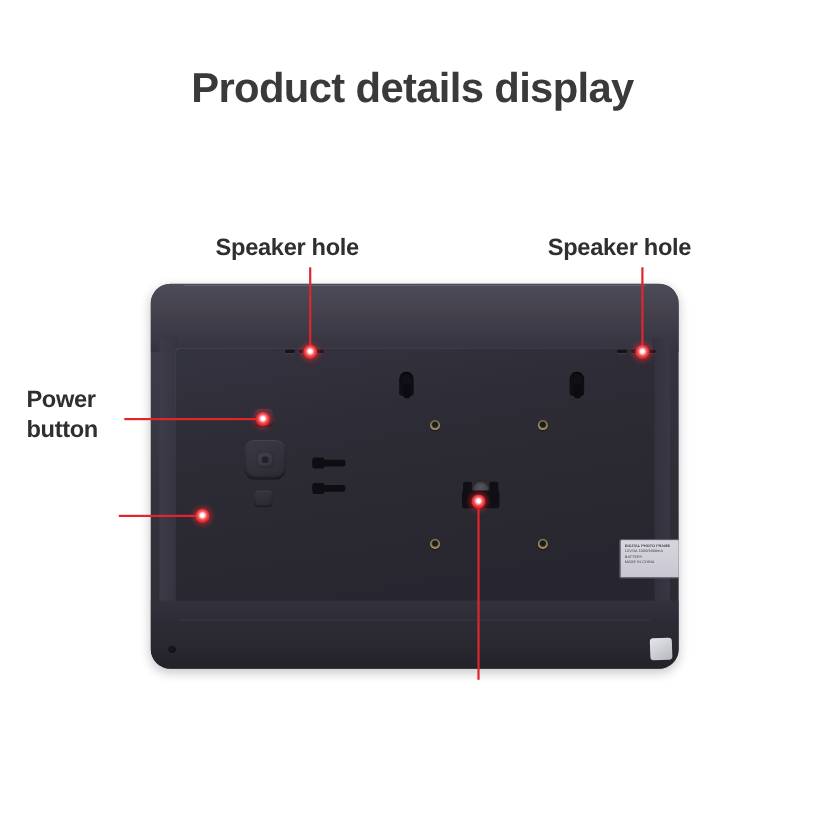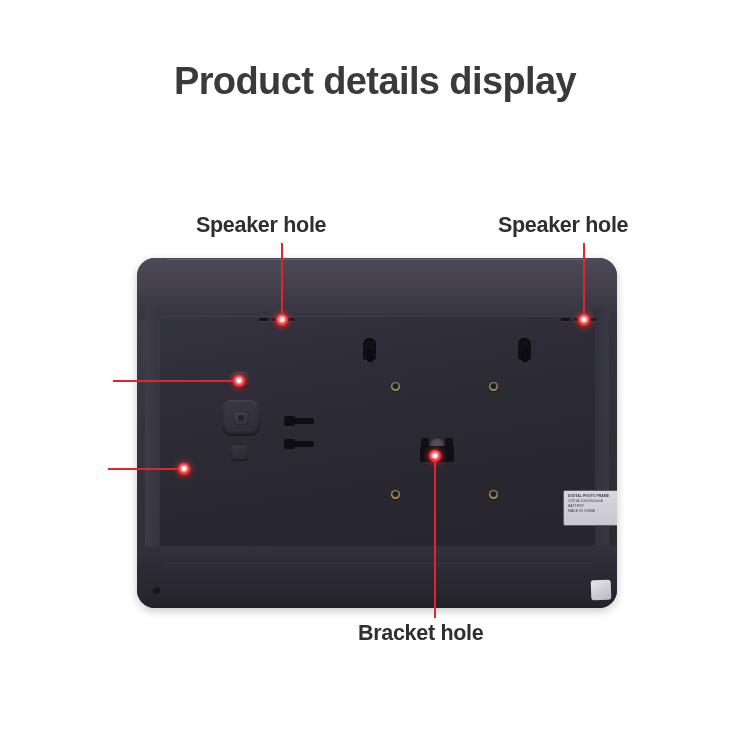--- a/index.html
+++ b/index.html
@@ -503,17 +503,18 @@
   <div class="marker marker-speaker-left"></div>
   <div class="marker marker-speaker-right"></div>
   <div class="marker marker-power"></div>
   <div class="marker marker-usbsd"></div>
   <div class="marker marker-bracket"></div>
 
   <div class="callout-label label-speaker-left">Speaker hole</div>
 
   <div class="callout-label label-speaker-right">Speaker hole</div>
 
-
-
-  <div class="callout-label label-bracket">Bracket hole</div>
+  <div class="callout-label label-power">Power
+button</div>
+
+
 
 </div>
 
 </body></html>

